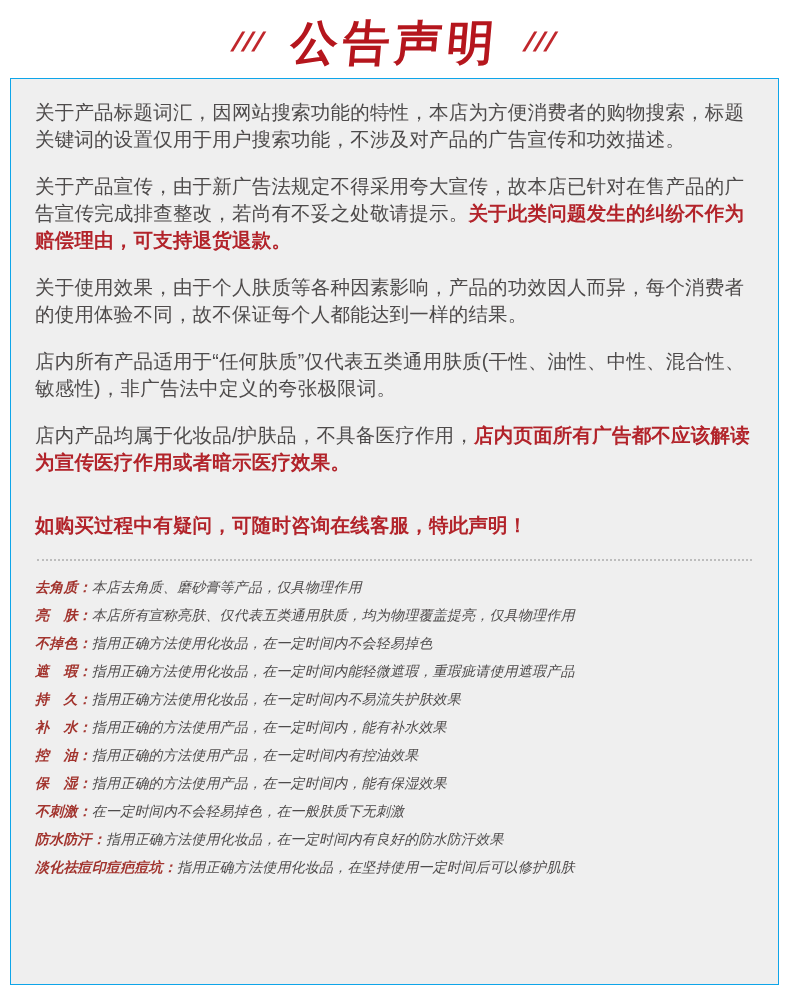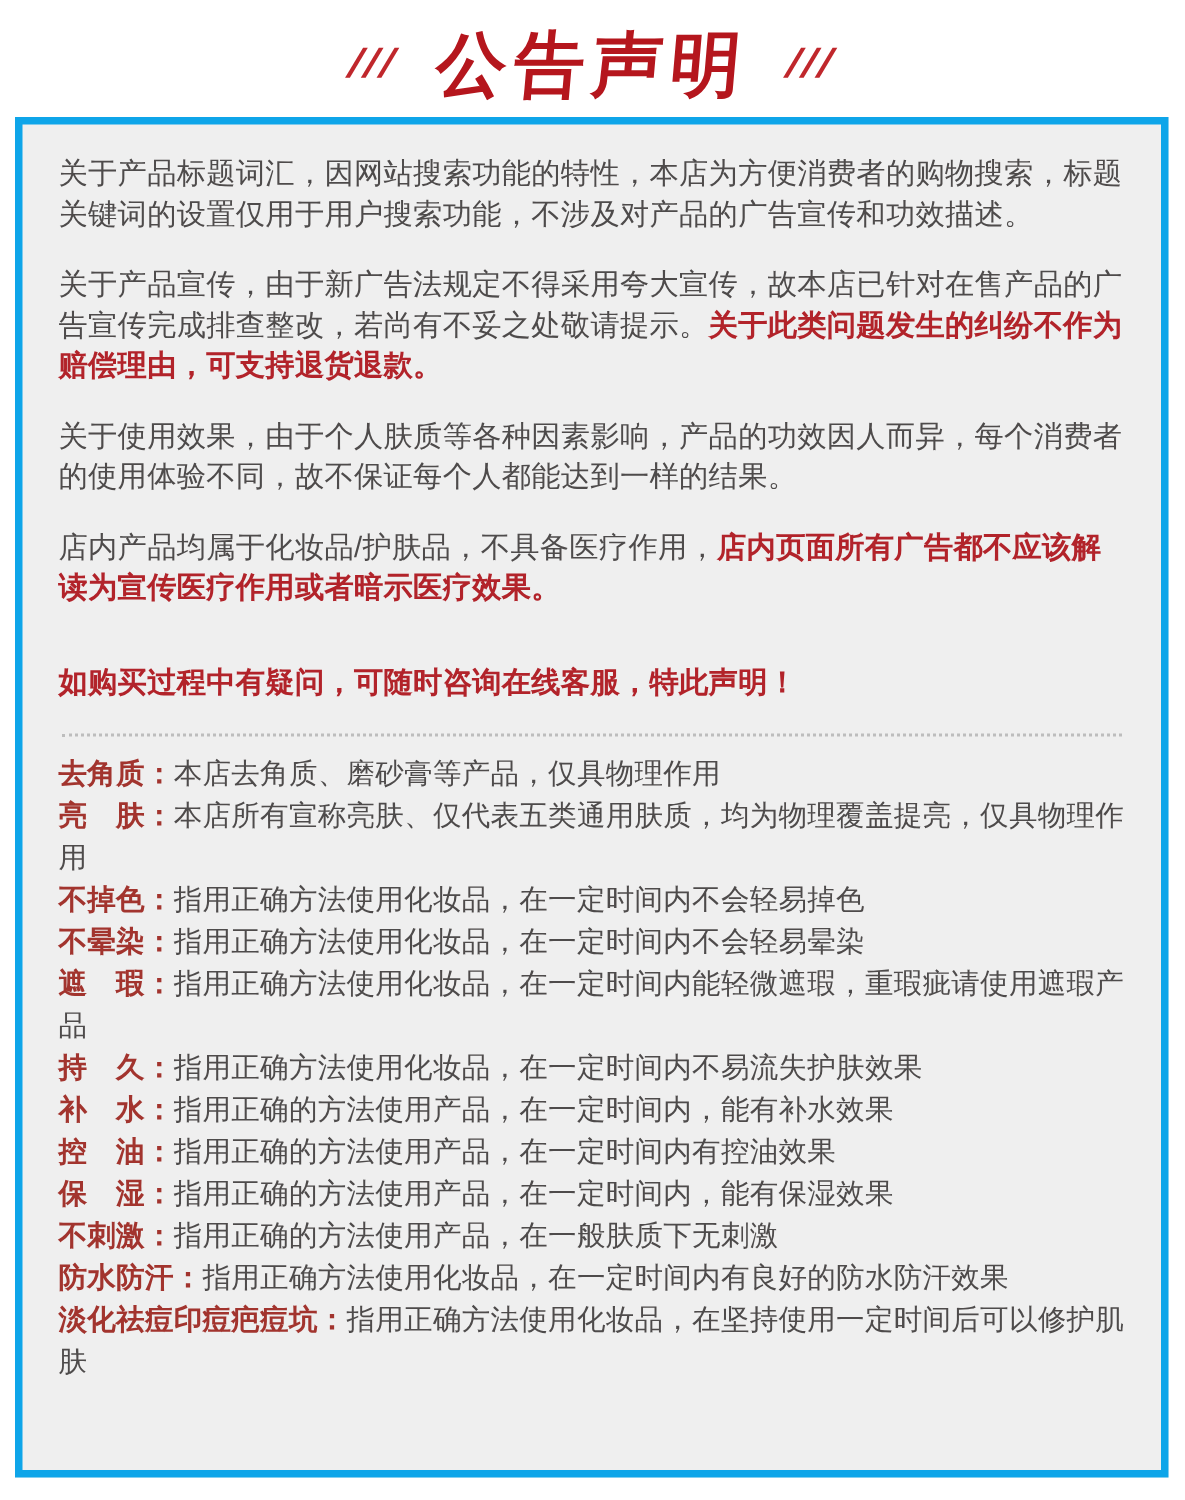--- a/index.html
+++ b/index.html
@@ -21,77 +21,77 @@
     letter-spacing:3px; transform:skewX(-12deg); line-height:1;
   }
   .title {
     color:#b5161d; font-size:47px; font-weight:bold; letter-spacing:5px;
     transform:skewX(-5deg); line-height:1;
   }
 
   
   .panel {
     position:absolute; left:10px; right:11px; top:78px; bottom:15px;
-    background:#efefef; border:5px solid #0ea5e9;
+    background:#efefef; border:1px solid #0ea5e9;
     padding:20px 24px 0 24px;
   }
 
   
   .notice p {
     font-size:19.5px; line-height:27px; color:#4e4b4b;
     margin-bottom:20px; letter-spacing:0.2px;
   }
   .notice p.red-only { margin-top:36px; }
   .red-strong { color:#b2232a; font-weight:bold; }
 
   
   .divider {
     border-top:2px dotted #bdbdbd; height:0;
     margin:4px 2px 12px 2px;
   }
 
   
   .glossary { }
-  .glossary-row { font-size:19px; line-height:28px; letter-spacing:0.2px; }
+  .glossary-row { font-size:14px; line-height:28px; letter-spacing:0.2px;font-style:italic; }
   .term { color:#a2342e; font-weight:bold; }
   .definition { color:#4e4b4b; }
 </style>
 </head>
 <body>
 
 <div class="page">
 
   <div class="header">
     <span class="slash">///</span>
     <span class="title">公告声明</span>
     <span class="slash">///</span>
   </div>
 
   <div class="panel">
 
     <div class="notice">
       <p><span>关于产品标题词汇，因网站搜索功能的特性，本店为方便消费者的购物搜索，标题关键词的设置仅用于用户搜索功能，不涉及对产品的广告宣传和功效描述。</span><span class="red-strong"></span></p>
       <p><span>关于产品宣传，由于新广告法规定不得采用夸大宣传，故本店已针对在售产品的广告宣传完成排查整改，若尚有不妥之处敬请提示。</span><span class="red-strong">关于此类问题发生的纠纷不作为赔偿理由，可支持退货退款。</span></p>
       <p><span>关于使用效果，由于个人肤质等各种因素影响，产品的功效因人而异，每个消费者的使用体验不同，故不保证每个人都能达到一样的结果。</span><span class="red-strong"></span></p>
+      <p><span>店内所有产品适用于“任何肤质”仅代表五类通用肤质(干性、油性、中性、混合性、敏感性)，非广告法中定义的夸张极限词。</span><span class="red-strong"></span></p>
       <p><span>店内产品均属于化妆品/护肤品，不具备医疗作用，</span><span class="red-strong">店内页面所有广告都不应该解读为宣传医疗作用或者暗示医疗效果。</span></p>
       <p class="red-only"><span></span><span class="red-strong">如购买过程中有疑问，可随时咨询在线客服，特此声明！</span></p>
     </div>
 
     <div class="divider"></div>
 
     <div class="glossary">
       <div class="glossary-row"><span class="term">去角质：</span><span class="definition">本店去角质、磨砂膏等产品，仅具物理作用</span></div>
       <div class="glossary-row"><span class="term">亮　肤：</span><span class="definition">本店所有宣称亮肤、仅代表五类通用肤质，均为物理覆盖提亮，仅具物理作用</span></div>
       <div class="glossary-row"><span class="term">不掉色：</span><span class="definition">指用正确方法使用化妆品，在一定时间内不会轻易掉色</span></div>
-      <div class="glossary-row"><span class="term">不晕染：</span><span class="definition">指用正确方法使用化妆品，在一定时间内不会轻易晕染</span></div>
       <div class="glossary-row"><span class="term">遮　瑕：</span><span class="definition">指用正确方法使用化妆品，在一定时间内能轻微遮瑕，重瑕疵请使用遮瑕产品</span></div>
       <div class="glossary-row"><span class="term">持　久：</span><span class="definition">指用正确方法使用化妆品，在一定时间内不易流失护肤效果</span></div>
       <div class="glossary-row"><span class="term">补　水：</span><span class="definition">指用正确的方法使用产品，在一定时间内，能有补水效果</span></div>
       <div class="glossary-row"><span class="term">控　油：</span><span class="definition">指用正确的方法使用产品，在一定时间内有控油效果</span></div>
       <div class="glossary-row"><span class="term">保　湿：</span><span class="definition">指用正确的方法使用产品，在一定时间内，能有保湿效果</span></div>
-      <div class="glossary-row"><span class="term">不刺激：</span><span class="definition">指用正确的方法使用产品，在一般肤质下无刺激</span></div>
+      <div class="glossary-row"><span class="term">不刺激：</span><span class="definition">在一定时间内不会轻易掉色，在一般肤质下无刺激</span></div>
       <div class="glossary-row"><span class="term">防水防汗：</span><span class="definition">指用正确方法使用化妆品，在一定时间内有良好的防水防汗效果</span></div>
       <div class="glossary-row"><span class="term">淡化祛痘印痘疤痘坑：</span><span class="definition">指用正确方法使用化妆品，在坚持使用一定时间后可以修护肌肤</span></div>
     </div>
 
   </div>
 
 </div>
 
 </body></html>

